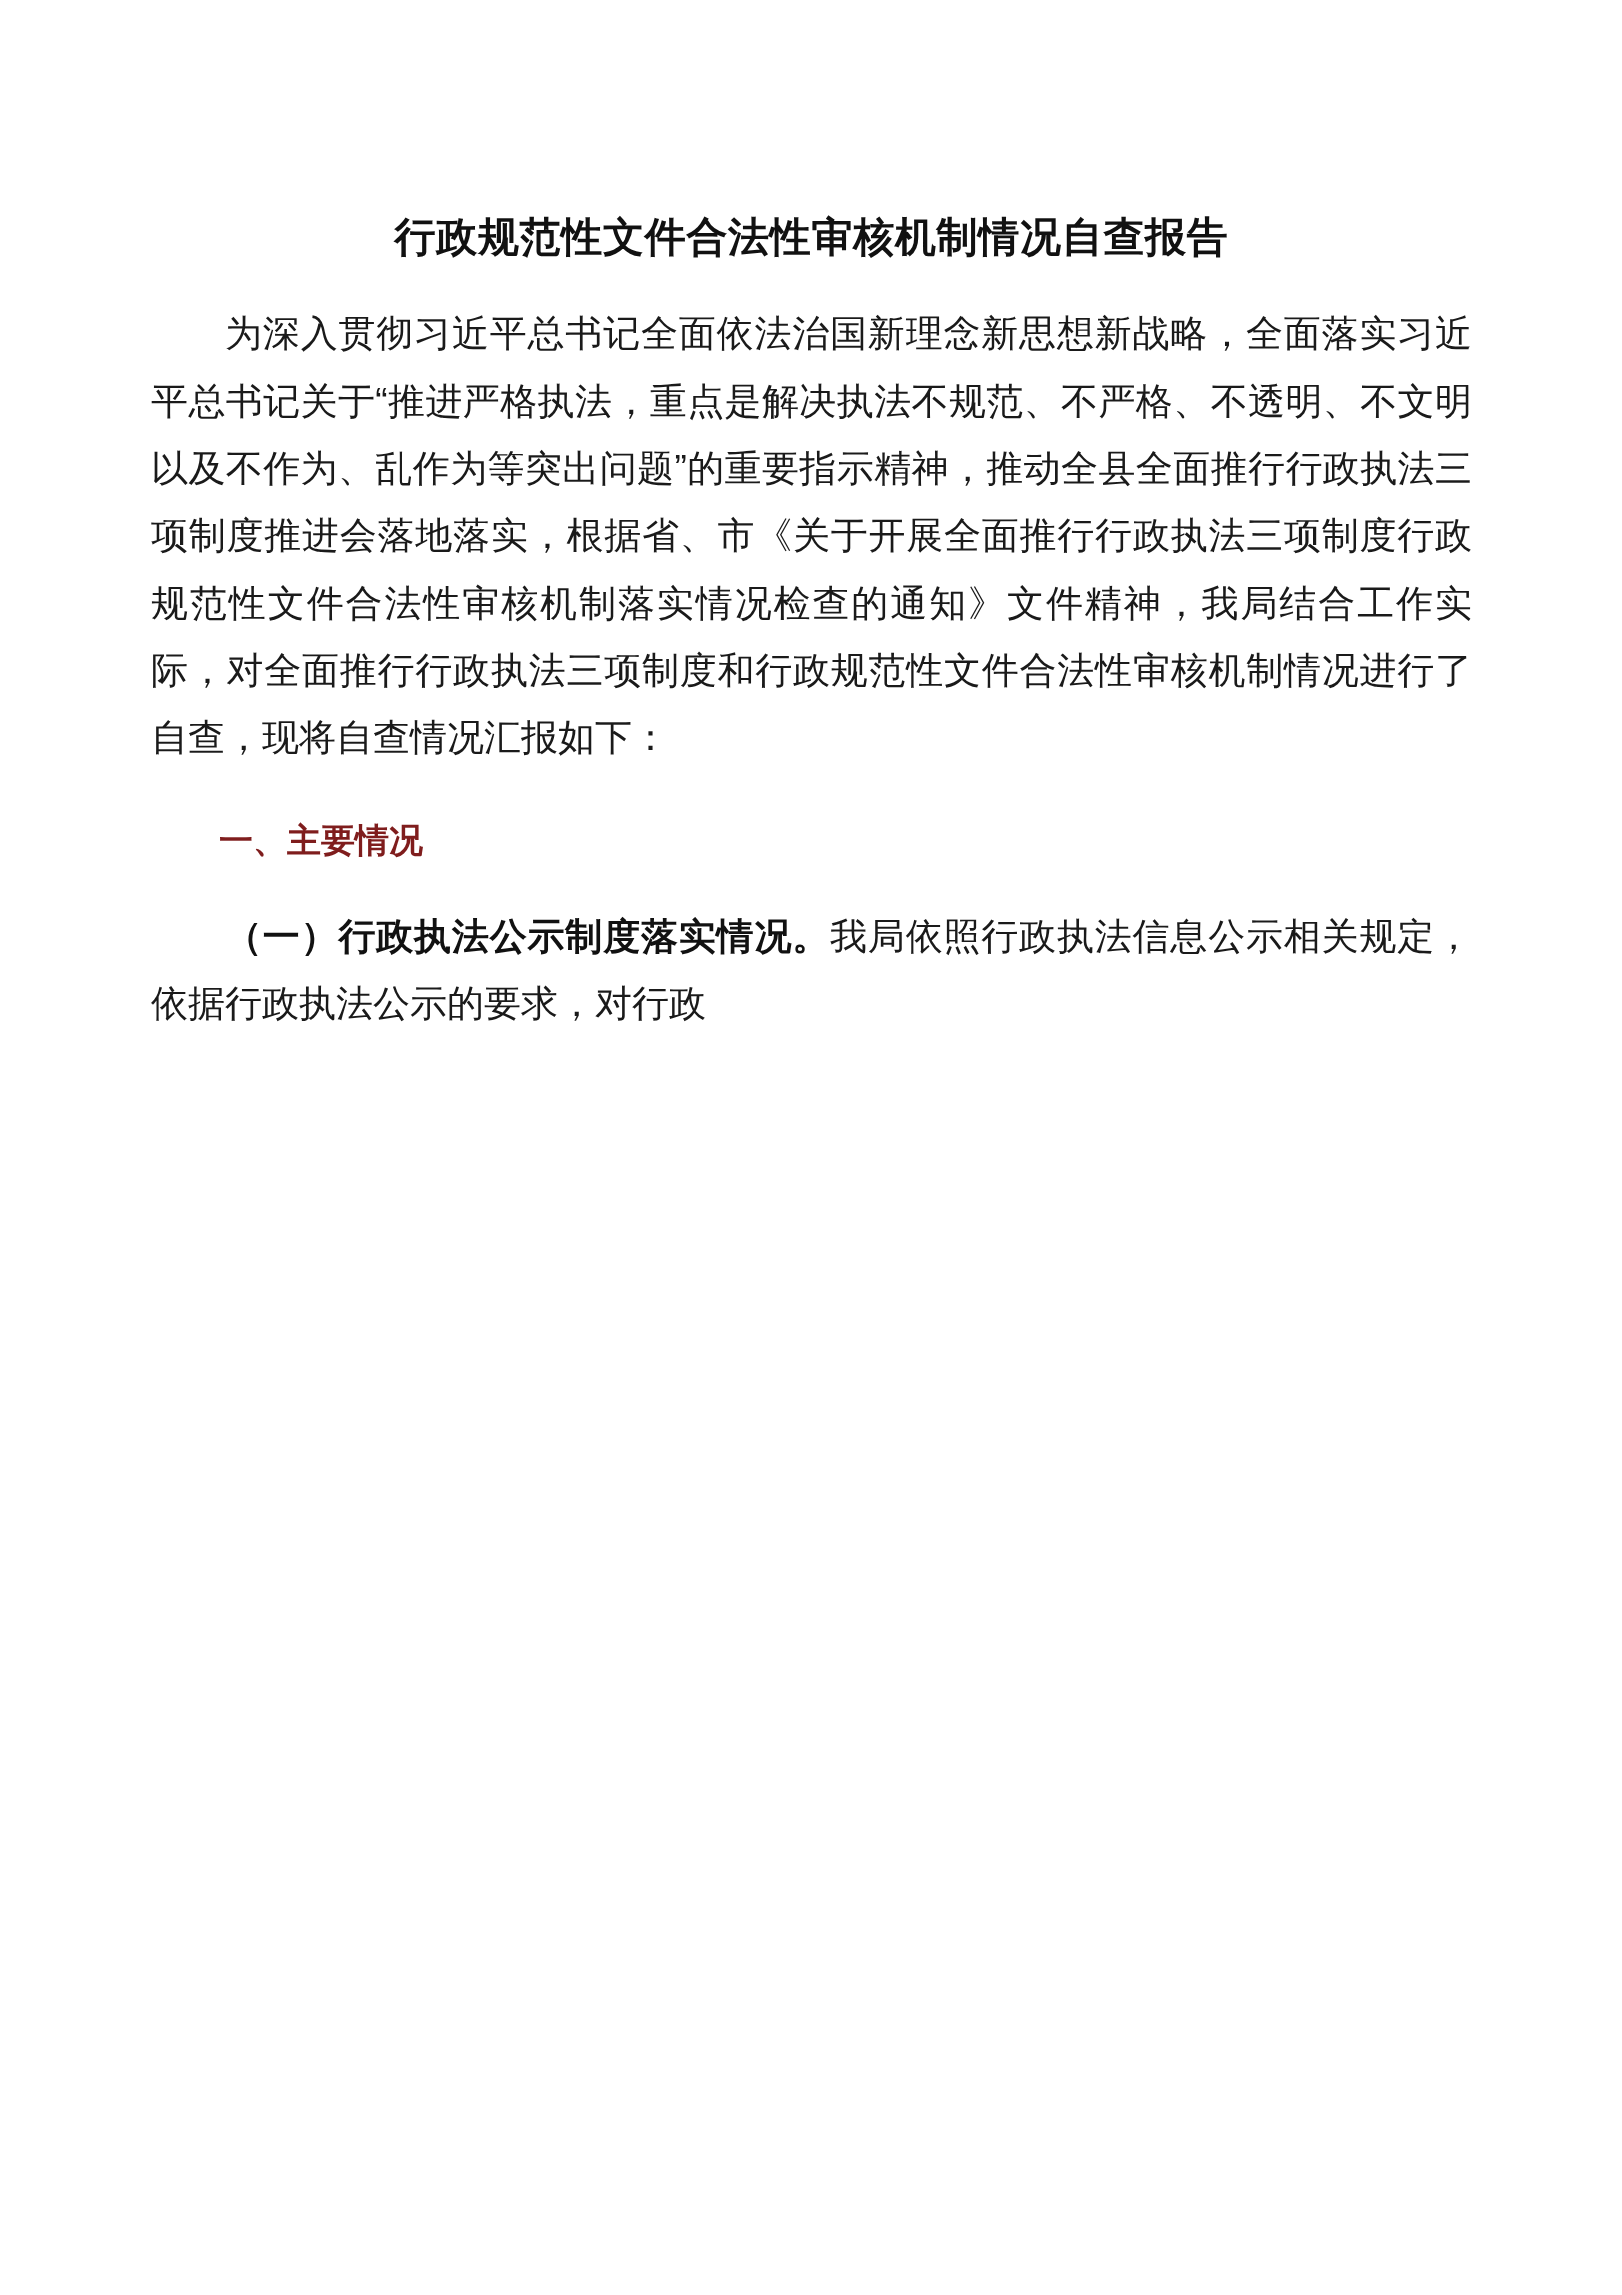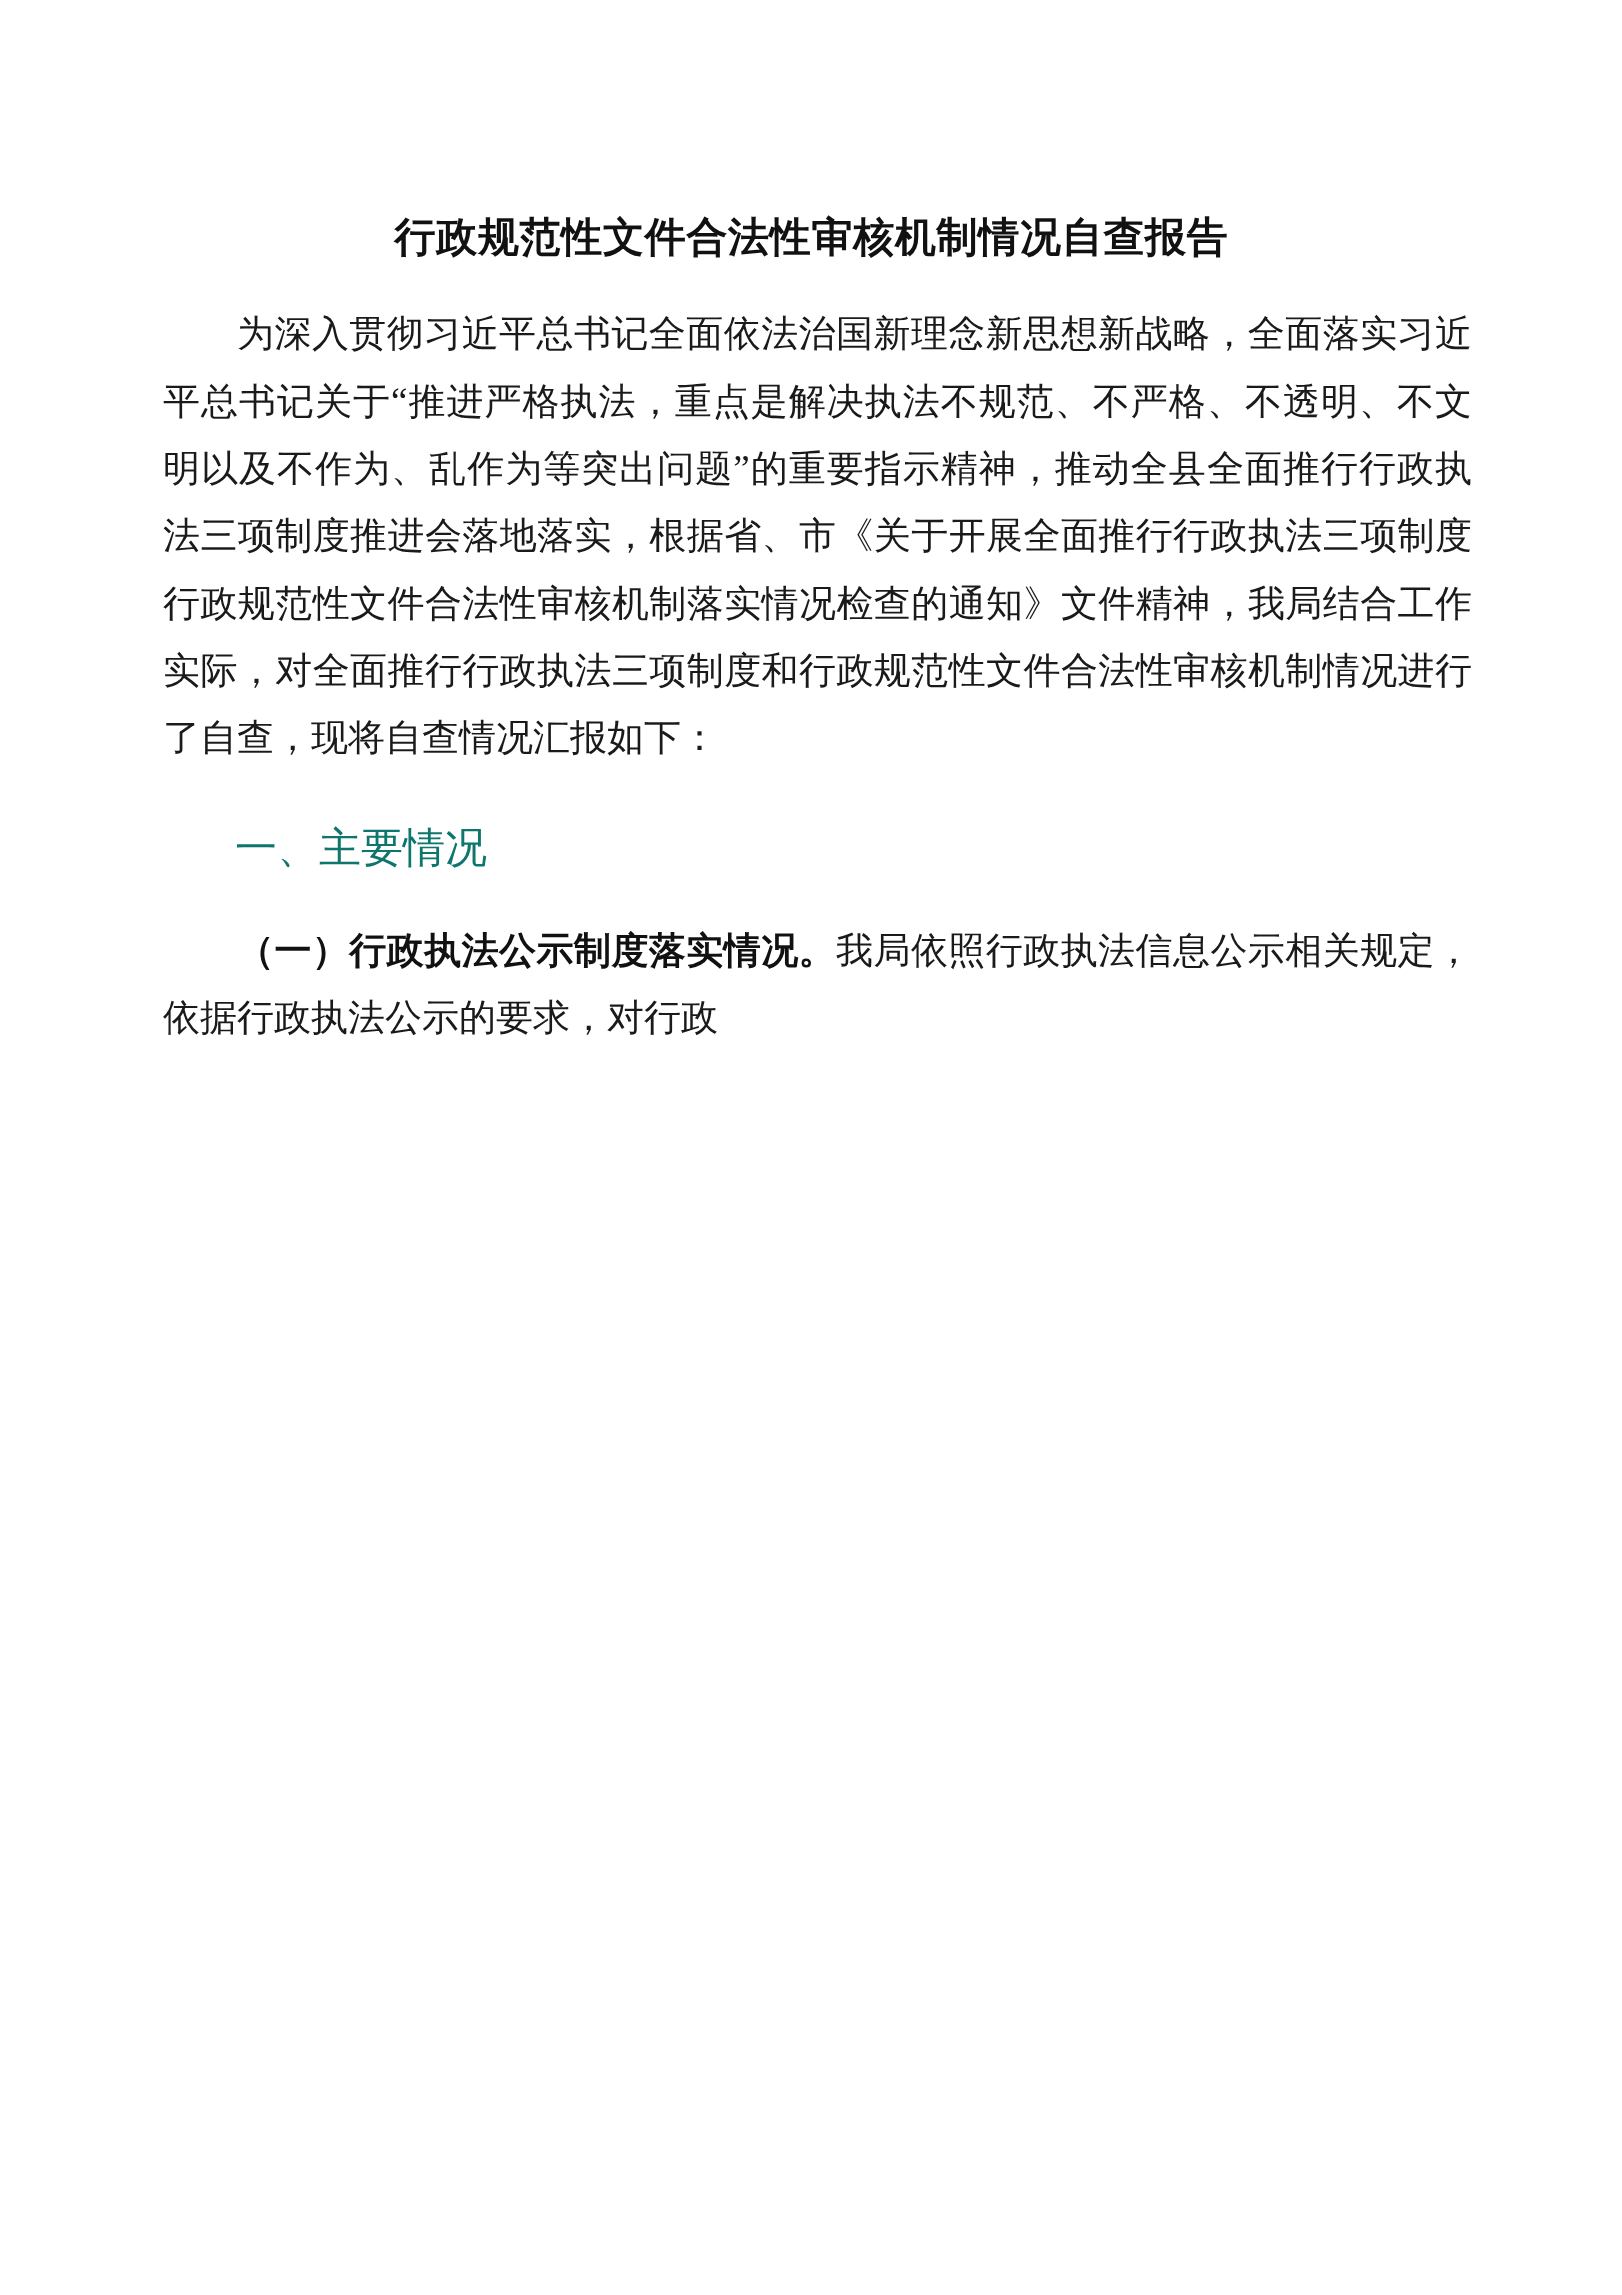--- a/index.html
+++ b/index.html
@@ -25,32 +25,31 @@
     letter-spacing: 0.7px;
     margin: 111px 0 0 0;
     line-height: 1.4;
     color: #111111;
   }
   .para {
     font-size: 37px;
     line-height: 1.82;
     text-align: justify;
     text-justify: inter-ideograph;
-    margin: 34px 0 0 12px;
+    margin: 34px 0 0 0;
     text-indent: 2em;
     color: #1a1a1a;
-    font-family: Liberation Serif, serif;
   }
   .section-heading {
-    font-size: 42px;
-    font-weight: normal;
+    font-size: 34px;
+    font-weight: bold;
     line-height: 1.82;
     margin: 38px 0 0 0;
     text-indent: 2em;
-    color: #0f766e;
+    color: #7f1d1d;
   }
   .para .lead {
     font-weight: bold;
     color: #111111;
   }
   .para.tight {
     margin-top: 31px;
   }
 </style>
 </head>

